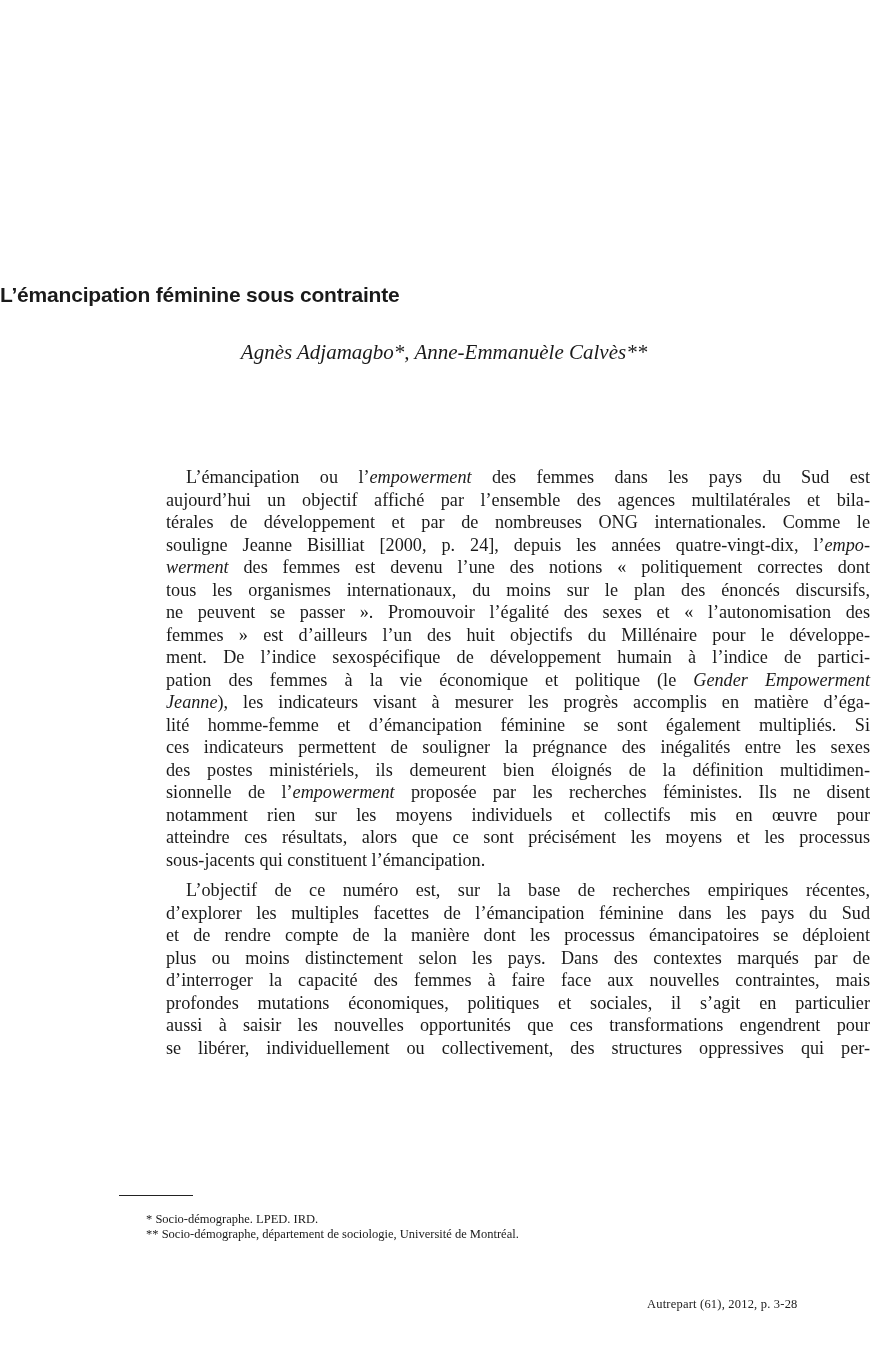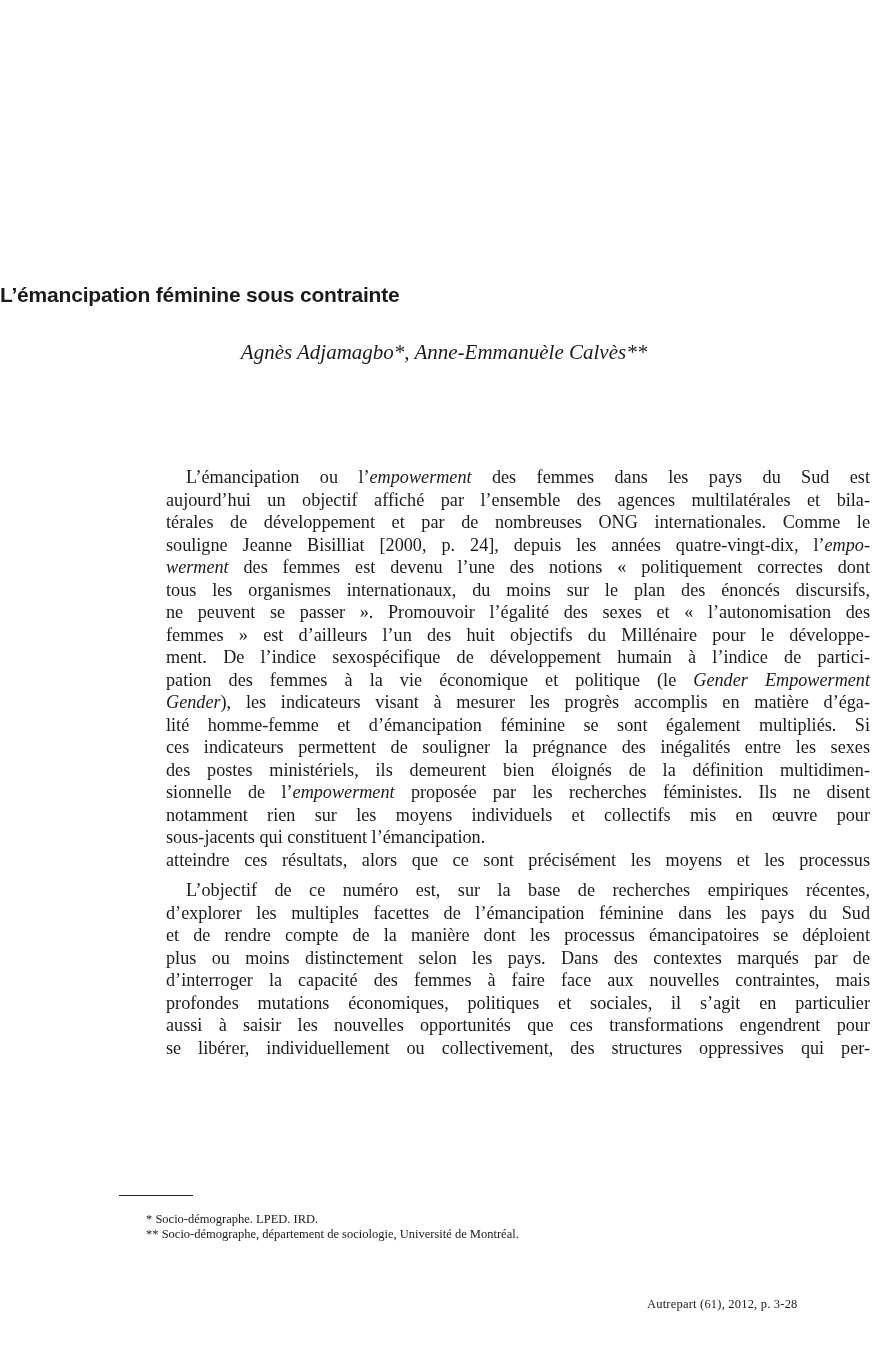--- a/index.html
+++ b/index.html
@@ -50,28 +50,28 @@
       <span class="line indent">L’émancipation ou l’<i>empowerment</i> des femmes dans les pays du Sud est</span>
       <span class="line">aujourd’hui un objectif affiché par l’ensemble des agences multilatérales et bila-</span>
       <span class="line">térales de développement et par de nombreuses ONG internationales. Comme le</span>
       <span class="line">souligne Jeanne Bisilliat [2000, p. 24], depuis les années quatre-vingt-dix, l’<i>empo-</i></span>
       <span class="line"><i>werment</i> des femmes est devenu l’une des notions « politiquement correctes dont</span>
       <span class="line">tous les organismes internationaux, du moins sur le plan des énoncés discursifs,</span>
       <span class="line">ne peuvent se passer ». Promouvoir l’égalité des sexes et « l’autonomisation des</span>
       <span class="line">femmes » est d’ailleurs l’un des huit objectifs du Millénaire pour le développe-</span>
       <span class="line">ment. De l’indice sexospécifique de développement humain à l’indice de partici-</span>
       <span class="line">pation des femmes à la vie économique et politique (le <i>Gender Empowerment</i></span>
-      <span class="line"><i>Gender</i>), les indicateurs visant à mesurer les progrès accomplis en matière d’éga-</span>
+      <span class="line"><i>Jeanne</i>), les indicateurs visant à mesurer les progrès accomplis en matière d’éga-</span>
       <span class="line">lité homme-femme et d’émancipation féminine se sont également multipliés. Si</span>
       <span class="line">ces indicateurs permettent de souligner la prégnance des inégalités entre les sexes</span>
       <span class="line">des postes ministériels, ils demeurent bien éloignés de la définition multidimen-</span>
       <span class="line">sionnelle de l’<i>empowerment</i> proposée par les recherches féministes. Ils ne disent</span>
       <span class="line">notamment rien sur les moyens individuels et collectifs mis en œuvre pour</span>
+      <span class="line">atteindre ces résultats, alors que ce sont précisément les moyens et les processus</span>
       <span class="line last">sous-jacents qui constituent l’émancipation.</span>
-      <span class="line">atteindre ces résultats, alors que ce sont précisément les moyens et les processus</span>
     </div>
     <div class="para">
       <span class="line indent">L’objectif de ce numéro est, sur la base de recherches empiriques récentes,</span>
       <span class="line">d’explorer les multiples facettes de l’émancipation féminine dans les pays du Sud</span>
       <span class="line">et de rendre compte de la manière dont les processus émancipatoires se déploient</span>
       <span class="line">plus ou moins distinctement selon les pays. Dans des contextes marqués par de</span>
       <span class="line">d’interroger la capacité des femmes à faire face aux nouvelles contraintes, mais</span>
       <span class="line">profondes mutations économiques, politiques et sociales, il s’agit en particulier</span>
       <span class="line">aussi à saisir les nouvelles opportunités que ces transformations engendrent pour</span>
       <span class="line">se libérer, individuellement ou collectivement, des structures oppressives qui per-</span>

